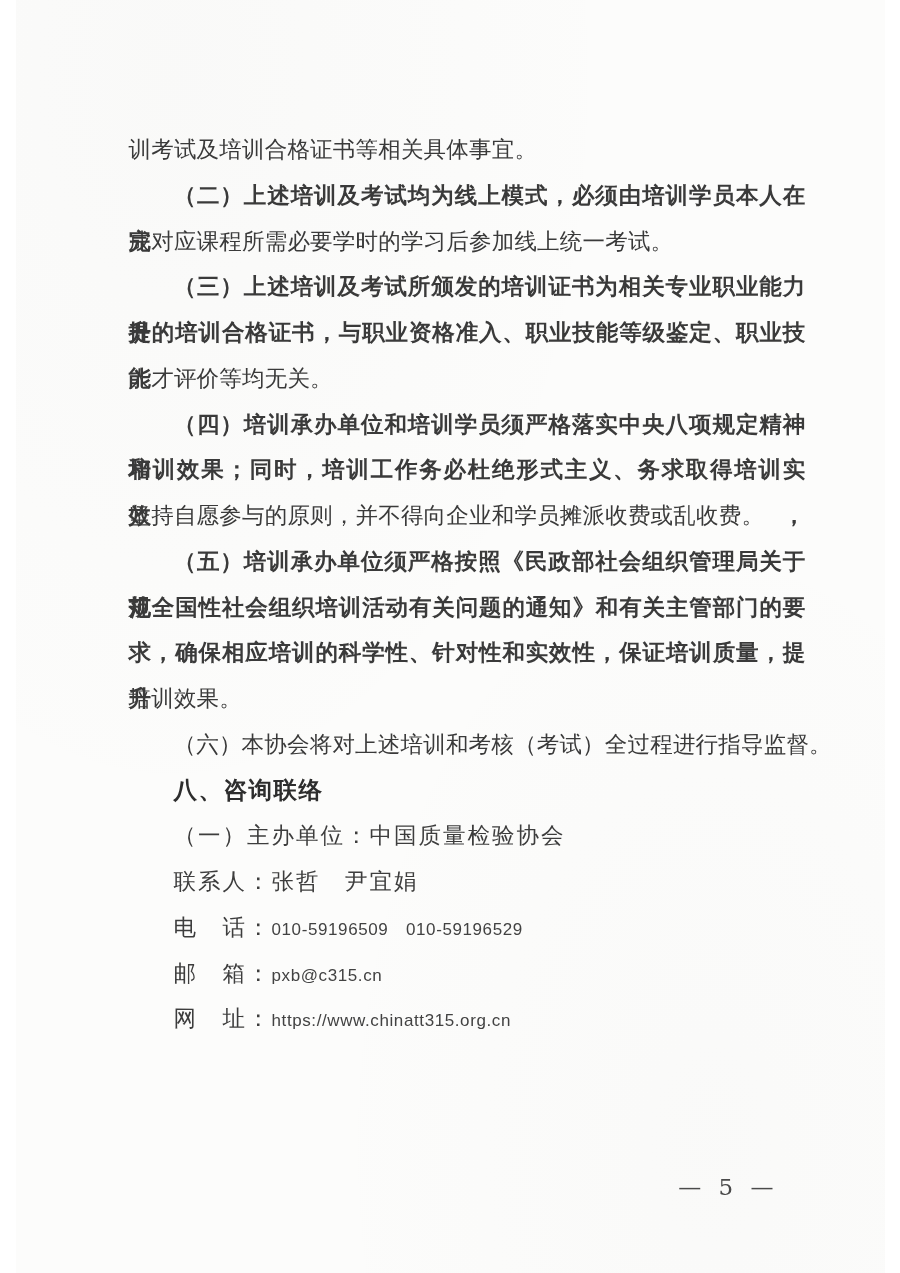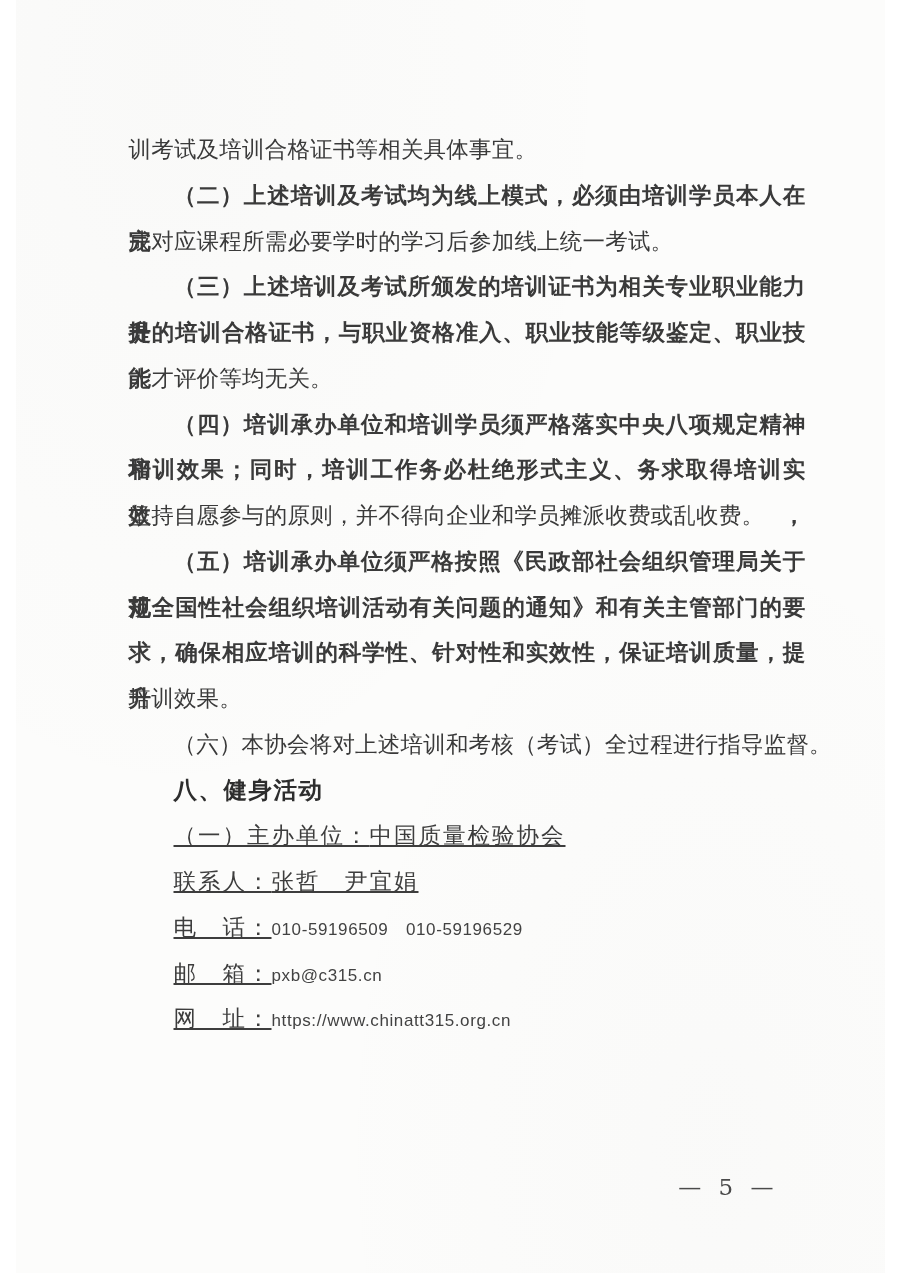--- a/index.html
+++ b/index.html
@@ -47,21 +47,21 @@
 
   .heading {
     font-family: "Liberation Sans", "DejaVu Sans", sans-serif;
     font-weight: 700;
     font-size: 23.5px;
     color: #2d2d2d;
     letter-spacing: 1.5px;
   }
 
   .contact { color: #3d3d3d; }
-  .contact .cn { letter-spacing: 2px; text-decoration: underline; }
+  .contact .cn { letter-spacing: 2px; }
 
   .latin {
     font-family: "Liberation Sans", "DejaVu Sans", sans-serif;
     font-size: 17px;
     letter-spacing: 0.6px;
     color: #424242;
   }
 
   .footer {
     position: absolute;
@@ -95,21 +95,21 @@
     <div class="line fill">培训效果；同时，培训工作务必杜绝形式主义、务求取得培训实效，</div>
     <div class="line">坚持自愿参与的原则，并不得向企业和学员摊派收费或乱收费。</div>
 
     <div class="line fill indent">（五）培训承办单位须严格按照《民政部社会组织管理局关于规</div>
     <div class="line fill">范全国性社会组织培训活动有关问题的通知》和有关主管部门的要</div>
     <div class="line fill">求，确保相应培训的科学性、针对性和实效性，保证培训质量，提升</div>
     <div class="line">培训效果。</div>
 
     <div class="line indent">（六）本协会将对上述培训和考核（考试）全过程进行指导监督。</div>
 
-    <h2 class="line heading indent">八、健身活动</h2>
+    <h2 class="line heading indent">八、咨询联络</h2>
 
     <div class="line contact indent">
       <span class="cn">（一）主办单位：</span><span class="cn">中国质量检验协会</span>
     </div>
 
     <div class="line contact indent">
       <span class="cn">联系人：</span><span class="cn">张哲　尹宜娟</span>
     </div>
 
     <div class="line contact indent">

